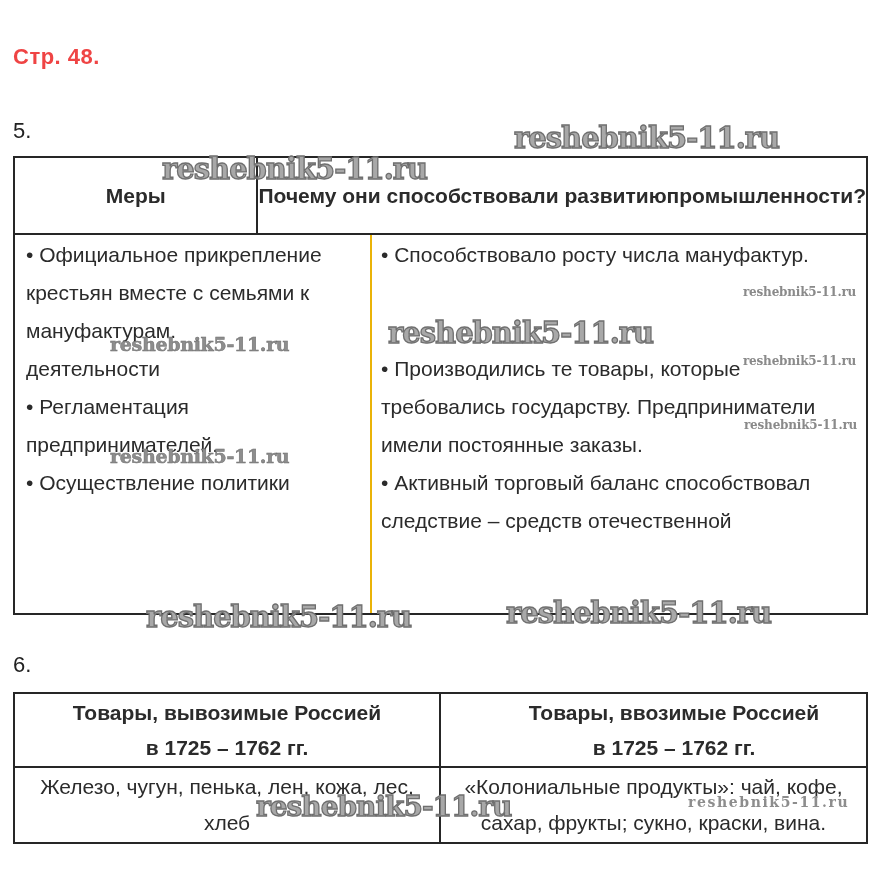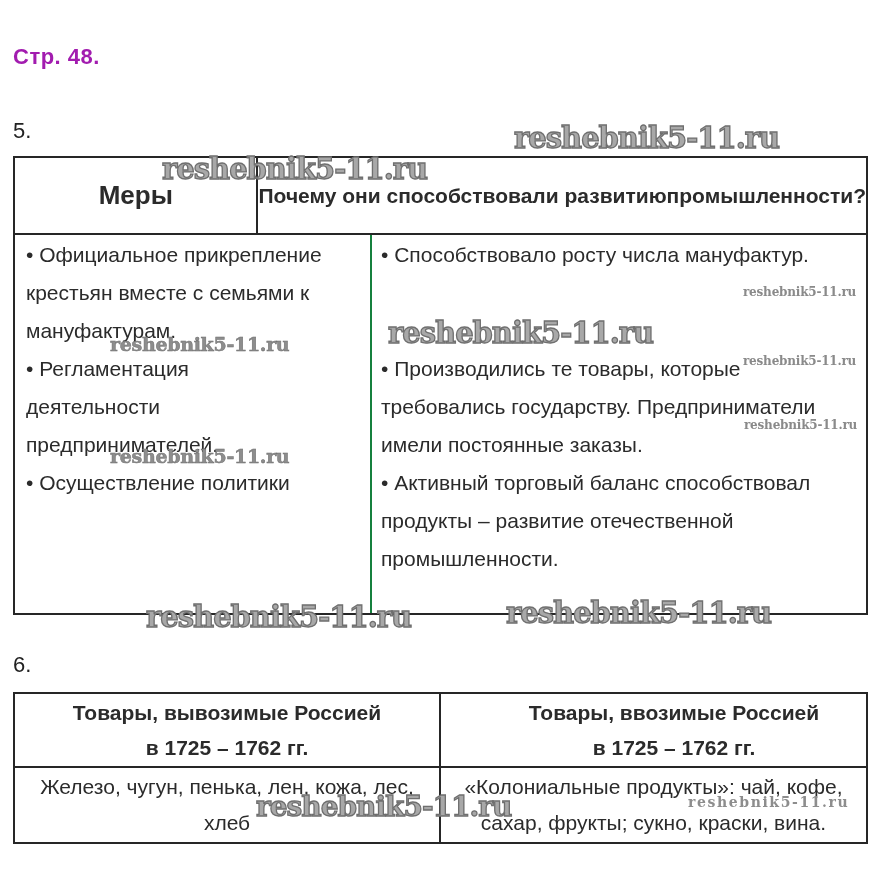--- a/index.html
+++ b/index.html
@@ -1,35 +1,35 @@
 <!DOCTYPE html>
 <html><head>
 <meta charset="utf-8">
 <style>
   html,body { margin:0; padding:0; background:#ffffff; }
   .page {
     position:relative; width:883px; height:893px; background:#ffffff;
     font-family:"Liberation Sans", sans-serif; color:#2b2b2b; overflow:hidden;
   }
 
-  .page-title { position:absolute; left:13px; top:44px; font-size:22px; font-weight:bold; color:#a21caf; letter-spacing:0.5px; }
+  .page-title { position:absolute; left:13px; top:44px; font-size:22px; font-weight:bold; color:#ef4444; letter-spacing:0.5px; }
   .sec-num { position:absolute; left:13px; font-size:22px; color:#222; }
   .n5 { top:118px; }
   .n6 { top:652px; }
 
   
   .t1 { position:absolute; left:13px; top:156px; width:851px; border:2px solid #262626; background:#fff; }
   .t1-head { display:flex; height:75px; border-bottom:2px solid #262626; }
   .t1-h1 { width:338px; border-right:2px solid #262626; display:flex; align-items:center; justify-content:center;
-           font-weight:bold; font-size:26px; }
+           font-weight:bold; font-size:21px; }
   .t1-h2 { flex:1; display:flex; flex-direction:row; align-items:center; justify-content:flex-start; text-align:center;
            font-weight:bold; font-size:21px; }
   .t1-h2 .hln { line-height:37px; height:37px; white-space:nowrap; }
   .t1-body { display:flex; height:378px; }
-  .t1-c1 { width:338px; border-right:2px solid #15803d; padding:1px 6px 8px 11px; }
+  .t1-c1 { width:338px; border-right:2px solid #eab308; padding:1px 6px 8px 11px; }
   .t1-c2 { flex:1; padding:1px 22px 0 9px; }
   .ln { line-height:38px; height:38px; min-height:38px; font-size:21px; white-space:nowrap; overflow:visible; }
 
   
   .t2 { position:absolute; left:13px; top:692px; width:851px; border:2px solid #262626; background:#fff; }
   .t2-head { display:flex; height:72px; border-bottom:2px solid #262626; }
   .t2-hc { display:flex; flex-direction:column; justify-content:center; text-align:center;
            font-weight:bold; font-size:21px; }
   .t2-hc .hln { line-height:35px; height:35px; white-space:nowrap; }
   .t2-hc1 { width:424px; border-right:2px solid #262626; }
@@ -76,35 +76,34 @@
       <div class="t1-h2">
         <div class="hln">Почему они способствовали развитию</div>
         <div class="hln">промышленности?</div>
       </div>
     </div>
     <div class="t1-body">
       <div class="t1-c1">
         <div class="ln">• Официальное прикрепление</div>
         <div class="ln">крестьян вместе с семьями к</div>
         <div class="ln">мануфактурам.</div>
+        <div class="ln">деятельности</div>
         <div class="ln">• Регламентация</div>
-        <div class="ln">деятельности</div>
         <div class="ln">предпринимателей.</div>
         <div class="ln">• Осуществление политики</div>
       </div>
       <div class="t1-c2">
         <div class="ln">• Способствовало росту числа мануфактур.</div>
         <div class="ln"></div>
         <div class="ln"></div>
         <div class="ln">• Производились те товары, которые</div>
         <div class="ln">требовались государству. Предприниматели</div>
         <div class="ln">имели постоянные заказы.</div>
         <div class="ln">• Активный торговый баланс способствовал</div>
-        <div class="ln">продукты – развитие отечественной</div>
-        <div class="ln">промышленности.</div>
+        <div class="ln">следствие – средств отечественной</div>
       </div>
     </div>
   </div>
 
   <div class="sec-num n6">6.</div>
 
   <div class="t2">
     <div class="t2-head">
       <div class="t2-hc t2-hc1">
         <div class="hln">Товары, вывозимые Россией</div>

